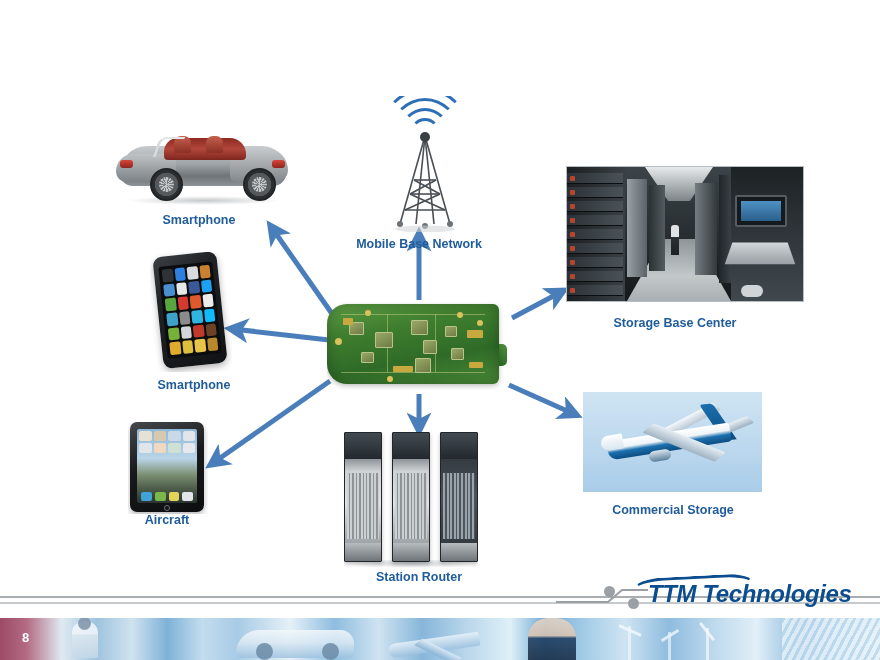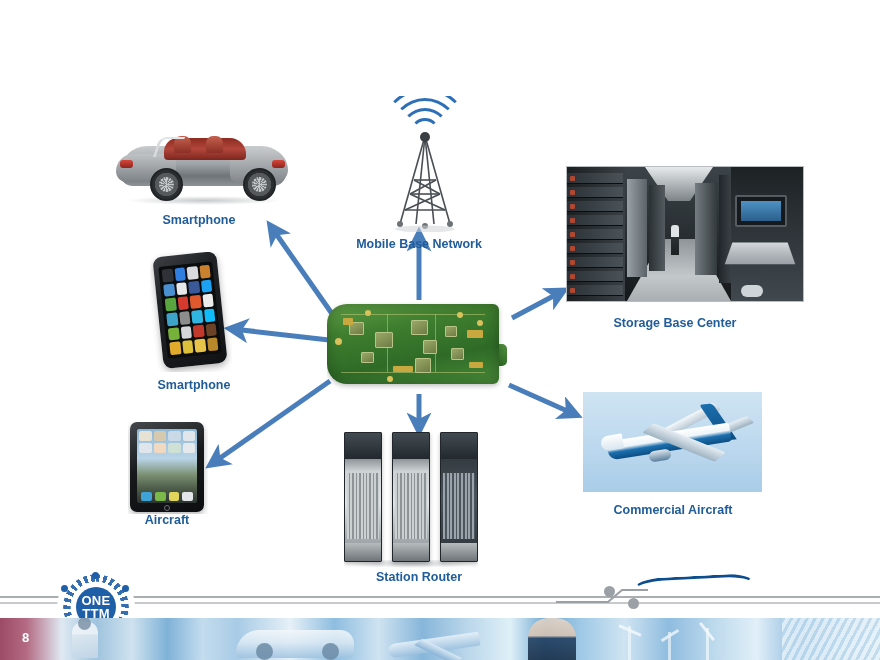--- a/index.html
+++ b/index.html
@@ -548,21 +548,21 @@
 
   <div class="pic" id="plane-pic">
     <div class="wing-back"></div>
     <div class="tail-fin"></div>
     <div class="tail-h"></div>
     <div class="fuselage"></div>
     <div class="plane-nose"></div>
     <div class="wing-main"></div>
     <div class="engine"></div>
   </div>
-  <div class="node-label" style="left:673px; top:503px;">Commercial Aircraft</div>
+  <div class="node-label" style="left:673px; top:503px;">Commercial Storage</div>
 
   <div class="pic" id="pcb-pic">
     <div class="pcb-tab"></div>
     <div class="pcb-board">
       <div class="trace" style="left:14px; top:10px; width:144px; height:1px;"></div>
       <div class="trace" style="left:14px; top:68px; width:144px; height:1px;"></div>
       <div class="trace" style="left:60px; top:10px; width:1px;  height:58px;"></div>
       <div class="trace" style="left:108px;top:10px; width:1px;  height:58px;"></div>
       <div class="chip" style="left:22px;  top:18px; width:15px; height:13px;"></div>
       <div class="chip" style="left:48px;  top:28px; width:18px; height:16px;"></div>
@@ -587,35 +587,25 @@
   <div id="footer-white"></div>
   <div id="footer-rule"></div>
   <div id="footer-rule2"></div>
 
   <svg style="position:absolute; left:556px; top:584px; width:110px; height:26px;" viewBox="0 0 110 26">
     <polyline points="0,18 52,18 66,6 92,6" fill="none" stroke="#9aa0a5" stroke-width="2"></polyline>
   </svg>
   <div class="trace-dot" style="left:604px; top:586px;"></div>
   <div class="trace-dot" style="left:628px; top:598px;"></div>
 
-  <div id="one-ttm">
-    <div class="ottm-ring"></div>
-    <div class="ottm-dot" style="left:32px; top:1px;"></div>
-    <div class="ottm-dot" style="left:62px; top:14px;"></div>
-    <div class="ottm-dot" style="left:64px; top:48px;"></div>
-    <div class="ottm-dot" style="left:33px; top:63px;"></div>
-    <div class="ottm-dot" style="left:3px;  top:48px;"></div>
-    <div class="ottm-dot" style="left:1px;  top:14px;"></div>
-    <div class="ottm-core">
-      <span>ONE</span>
-      <span>TTM</span>
-    </div>
-  </div>
 
   <div id="ttm-swoosh"></div>
+  <div id="ttm-logo">
+    <div id="ttm-text">TTM Technologies</div>
+  </div>
 
   <div id="banner">
     <div class="bn" style="left:72px; bottom:2px; width:26px; height:36px; background:linear-gradient(180deg,#f2f6f9 0%,#f2f6f9 34%,#dfe9f1 35%,#c5d8e8 100%); border-radius:10px 10px 0 0;"></div>
     <div class="bn" style="left:78px; bottom:30px; width:13px; height:13px; background:#7e93a8; border-radius:50%;"></div>
     <div class="bn" style="left:236px; bottom:2px; width:118px; height:28px; background:linear-gradient(180deg,#f3f8fb 0%,#dbe9f4 45%,#9dc2df 100%); border-radius:24px 14px 5px 5px;"></div>
     <div class="bn" style="left:256px; bottom:0px; width:17px; height:17px; background:#6c8ba6; border-radius:50%;"></div>
     <div class="bn" style="left:322px; bottom:0px; width:17px; height:17px; background:#6c8ba6; border-radius:50%;"></div>
     <div class="bn" style="left:388px; bottom:8px; width:92px; height:14px; background:linear-gradient(180deg,#eaf3fa,#9bc0de); border-radius:9px 3px 3px 9px; transform:rotate(-8deg);"></div>
     <div class="bn" style="left:416px; bottom:4px; width:44px; height:9px; background:linear-gradient(180deg,#dfecf6,#86b0d4); transform:rotate(26deg) skewX(-26deg);"></div>
     <div class="bn" style="left:528px; bottom:0; width:48px; height:42px; background:linear-gradient(180deg,#e8d6c6 0%,#dcc4b0 42%,#1d3a5c 48%,#13273f 100%); border-radius:20px 20px 0 0;"></div>

